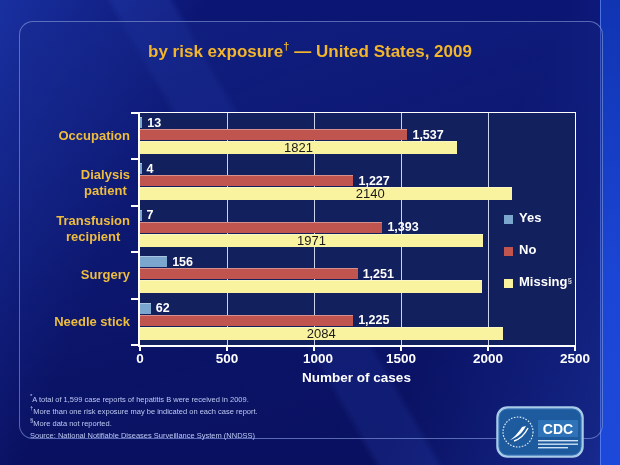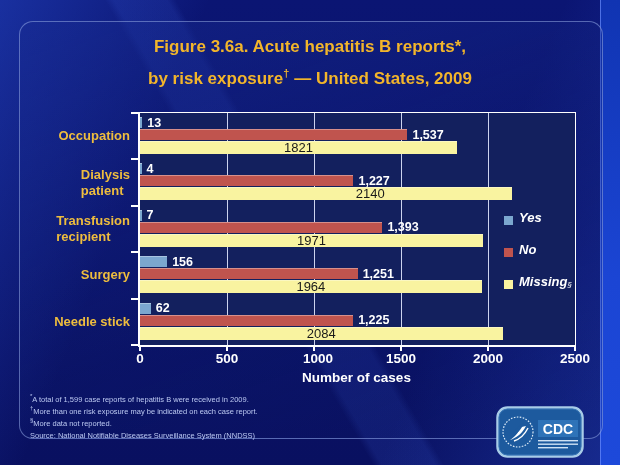--- a/index.html
+++ b/index.html
@@ -44,47 +44,46 @@
   }
   .bar-label-in{
     position:absolute;display:flex;align-items:center;justify-content:center;
     font-size:13px;font-weight:400;z-index:3;
   }
   .ytick{position:absolute;left:-9px;width:8px;height:2px;background:#fff;}
   .xtick{position:absolute;top:100%;width:2px;height:6px;background:#fff;}
   .cat-col{position:absolute;left:0;top:113px;width:132px;height:232px;}
   .cat-item{
     position:absolute;left:0;right:0;display:flex;align-items:center;justify-content:flex-end;
-    color:#eebd3e;font-size:13px;font-weight:bold;text-align:left;
+    color:#eebd3e;font-size:13px;font-weight:bold;text-align:center;
     white-space:pre-line;line-height:16px;padding-right:2px;
   }
   .x-tick-labels{position:absolute;left:140px;top:351px;width:435px;height:16px;}
   .xtick-label{position:absolute;width:60px;text-align:center;color:#fff;font-size:13.5px;font-weight:bold;}
   .axis-label{
     position:absolute;left:138px;top:370px;width:437px;text-align:center;
     color:#fff;font-size:13.5px;font-weight:bold;
   }
   .legend{position:absolute;left:504px;top:210px;z-index:5;}
-  .legend-item{display:flex;align-items:flex-end;margin-bottom:17px;font-style:italic;}
+  .legend-item{display:flex;align-items:center;margin-bottom:17px;}
   .legend-swatch{width:9px;height:9px;margin:3px 6px 0 0;flex:none;}
   .legend-text{color:#fff;font-weight:bold;font-size:13px;}
   .legend-sup{color:#fff;font-size:8px;margin-top:-3px;}
   .footnotes{position:absolute;left:30px;top:392px;color:#bcc9f2;font-size:7.5px;line-height:9.5px;}
   .fn-sup{font-size:6px;vertical-align:super;}
   .cdc-logo{position:absolute;left:496px;top:406px;z-index:6;}
 </style>
 </head>
 <body>
 
 <div class="slide">
   <div class="right-strip"></div>
   <div class="panel"></div>
 
   <div class="title-block">
-    <div>Figure 3.6a. Acute hepatitis B reports*,</div>
     <div><span>by risk exposure</span><span class="title-sup">†</span><span class="title-suffix">— United States, 2009</span></div>
   </div>
 
   <div class="cat-col">
       <div class="cat-item" style="top: 0px; height: 46.4px;">Occupation</div>
       <div class="cat-item" style="top: 46.4px; height: 46.4px;">Dialysis
 patient</div>
       <div class="cat-item" style="top: 139.2px; height: 46.4px;">Surgery</div>
       <div class="cat-item" style="top: 92.8px; height: 46.4px;">Transfusion
 recipient</div>
@@ -116,21 +115,20 @@
       <div class="bar-label-out" style="top: 154.2px; height: 13px; color: rgb(255, 255, 255); left: 222.674px;">1,251</div>
       <div class="bar" style="left: 0px; top: 201.6px; width: 213.15px; height: 11px; background: rgb(192, 84, 78);"></div>
       <div class="bar-label-out" style="top: 200.6px; height: 13px; color: rgb(255, 255, 255); left: 218.15px;">1,225</div>
       <div class="bar" style="left: 0px; top: 28px; width: 316.854px; height: 13px; background: rgb(249, 243, 160);"></div>
       <div class="bar-label-in" style="top: 27px; height: 15px; color: rgb(26, 26, 26); left: 0px; width: 316.854px;">1821</div>
       <div class="bar" style="left: 0px; top: 74.4px; width: 372.36px; height: 13px; background: rgb(249, 243, 160);"></div>
       <div class="bar-label-in" style="top: 73.4px; height: 15px; color: rgb(26, 26, 26); left: 0px; width: 372.36px; padding-left: 44px;">2140</div>
       <div class="bar" style="left: 0px; top: 120.8px; width: 342.954px; height: 13px; background: rgb(249, 243, 160);"></div>
       <div class="bar-label-in" style="top: 119.8px; height: 15px; color: rgb(26, 26, 26); left: 0px; width: 342.954px;">1971</div>
       <div class="bar" style="left: 0px; top: 167.2px; width: 341.736px; height: 13px; background: rgb(249, 243, 160);"></div>
-      <div class="bar-label-in" style="top: 166.2px; height: 15px; color: rgb(26, 26, 26); left: 0px; width: 341.736px;">1964</div>
       <div class="bar" style="left: 0px; top: 213.6px; width: 362.616px; height: 13px; background: rgb(249, 243, 160);"></div>
       <div class="bar-label-in" style="top: 212.6px; height: 15px; color: rgb(26, 26, 26); left: 0px; width: 362.616px;">2084</div>
       <div class="ytick" style="top: -1px;"></div>
       <div class="ytick" style="top: 45.4px;"></div>
       <div class="ytick" style="top: 91.8px;"></div>
       <div class="ytick" style="top: 138.2px;"></div>
       <div class="ytick" style="top: 184.6px;"></div>
       <div class="ytick" style="top: 231px;"></div>
       <div class="xtick" style="left: -1px;"></div>
       <div class="xtick" style="left: 86px;"></div>

